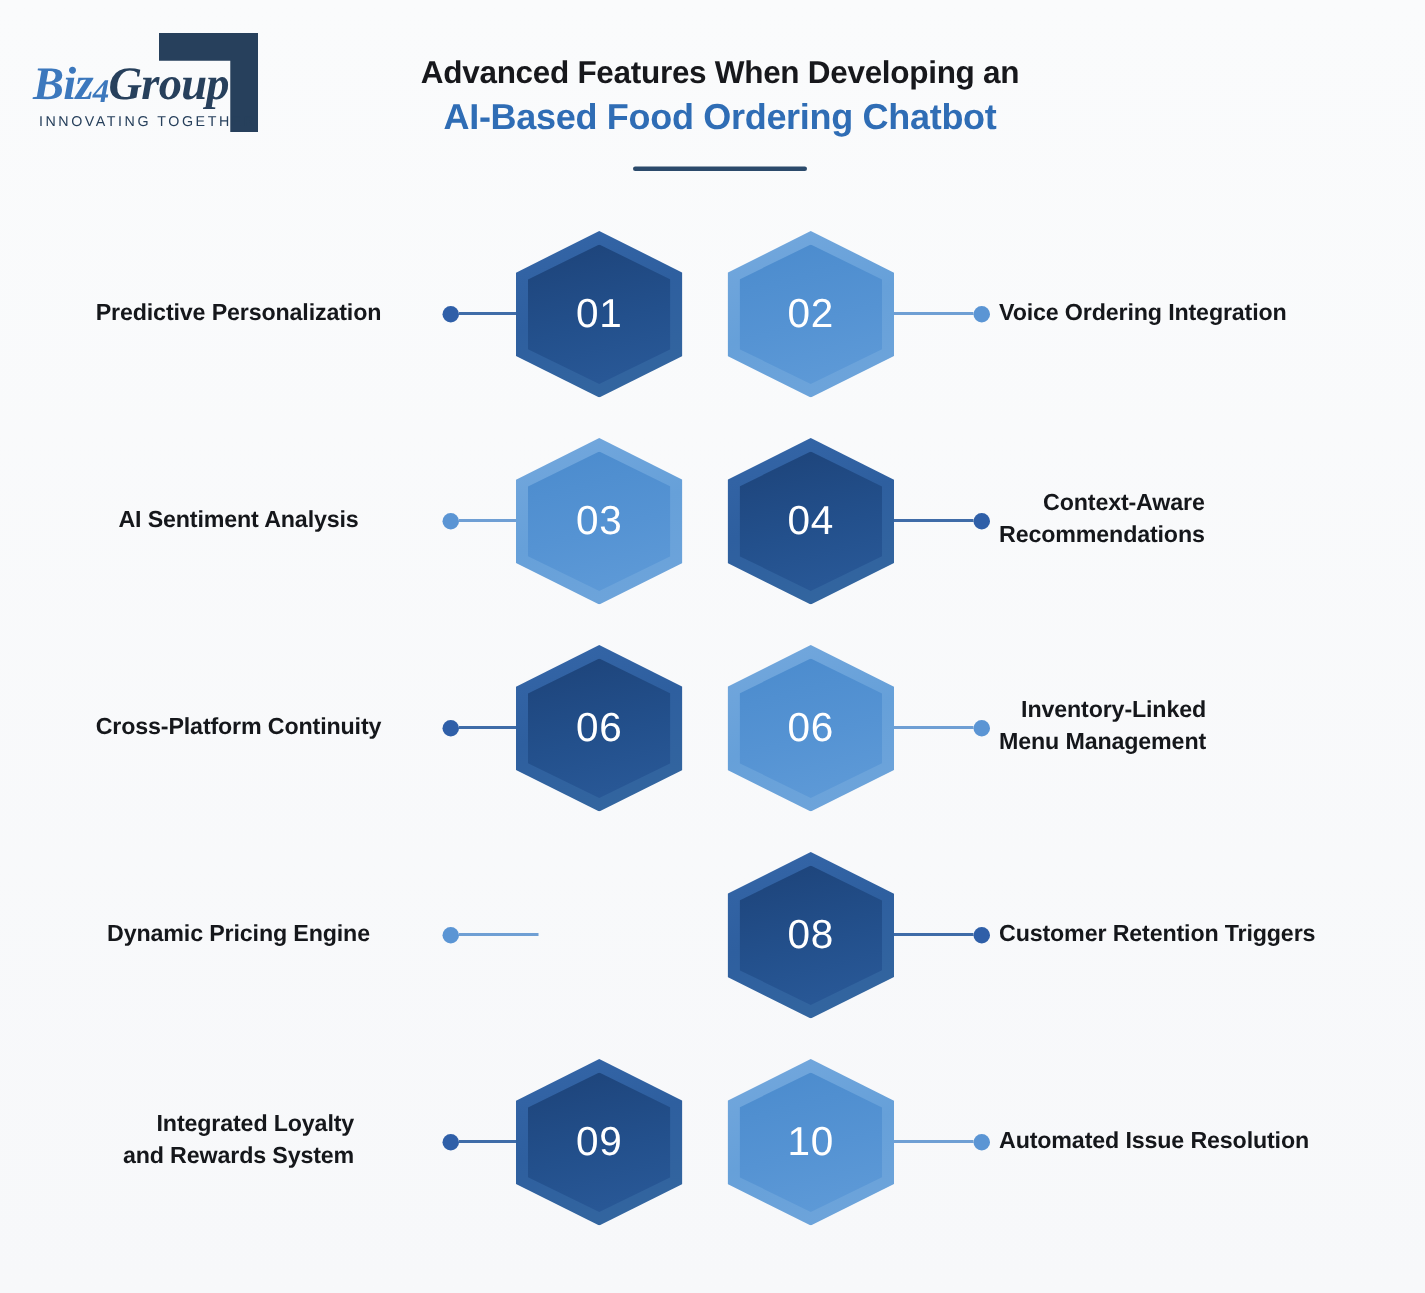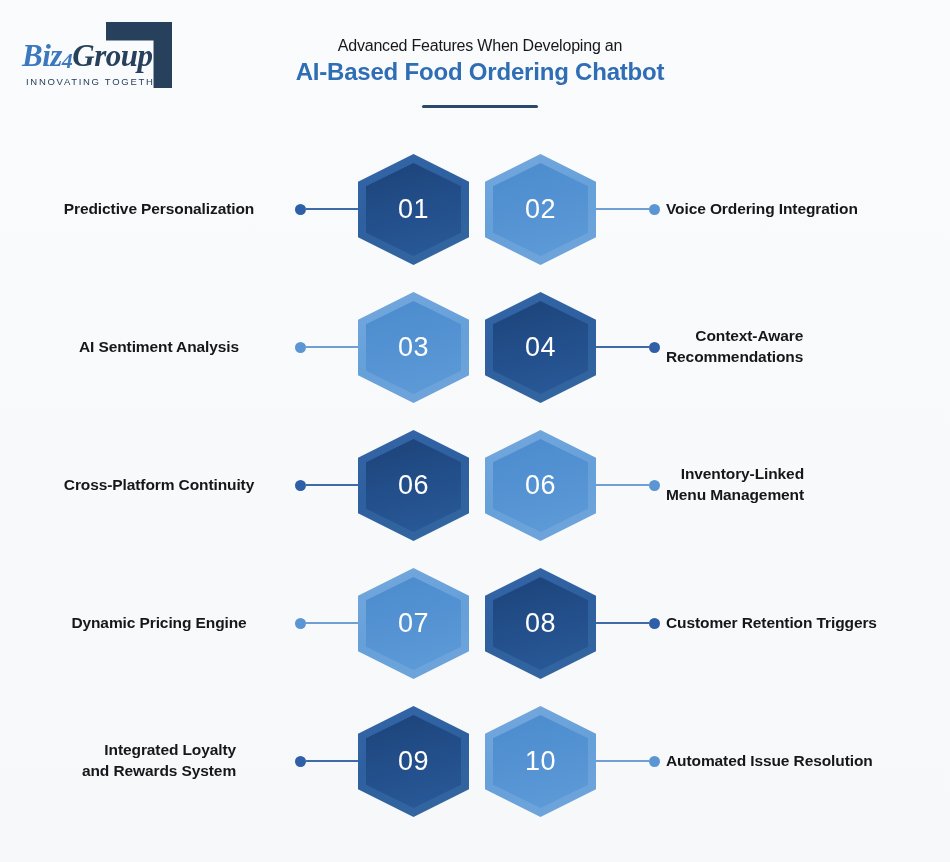--- a/index.html
+++ b/index.html
@@ -73,22 +73,22 @@
 
   
   .heading {
     position: absolute;
     left: 230px;
     top: 36px;
     width: 500px;
     text-align: center;
   }
   .heading-line1 {
-    font-size: 16px;
-    font-weight: 400;
+    font-size: 21px;
+    font-weight: 700;
     color: #17181c;
     letter-spacing: -0.2px;
     line-height: 1.28;
     white-space: nowrap;
   }
   .heading-line2 {
     font-size: 24px;
     font-weight: 700;
     color: #2f6db5;
     letter-spacing: -0.2px;
@@ -115,21 +115,21 @@
     height: 138px;
   }
 
   
   .hex {
     position: absolute;
     top: 14px;
     width: 111px;
     height: 111px;
   }
-  .hex.left-hex  { left: 358px; }
+  .hex.left-hex  { left: 344px; }
   .hex.right-hex { left: 485px; }
 
   .hex-outer,
   .hex-inner {
     position: absolute;
     clip-path: polygon(50% 0%, 100% 25%, 100% 75%, 50% 100%, 0% 75%, 0% 25%);
   }
   .hex-outer {
     inset: 0;
     border-radius: 10px;
@@ -341,25 +341,20 @@
       <div class="row">
         <div class="label label-left">
           <div>
             <span>Dynamic Pricing Engine</span>
           </div>
         </div>
         <div class="connector conn-left light-c">
           <div class="conn-dot"></div>
           <div class="conn-line"></div>
         </div>
-        <div class="hex left-hex light">
-          <div class="hex-outer"></div>
-          <div class="hex-inner"></div>
-          <div class="hex-num">07</div>
-        </div>
         <div class="label label-right">
           <div>
             <span>Customer Retention Triggers</span>
           </div>
         </div>
         <div class="connector conn-right dark-c">
           <div class="conn-dot"></div>
           <div class="conn-line"></div>
         </div>
         <div class="hex right-hex dark">

